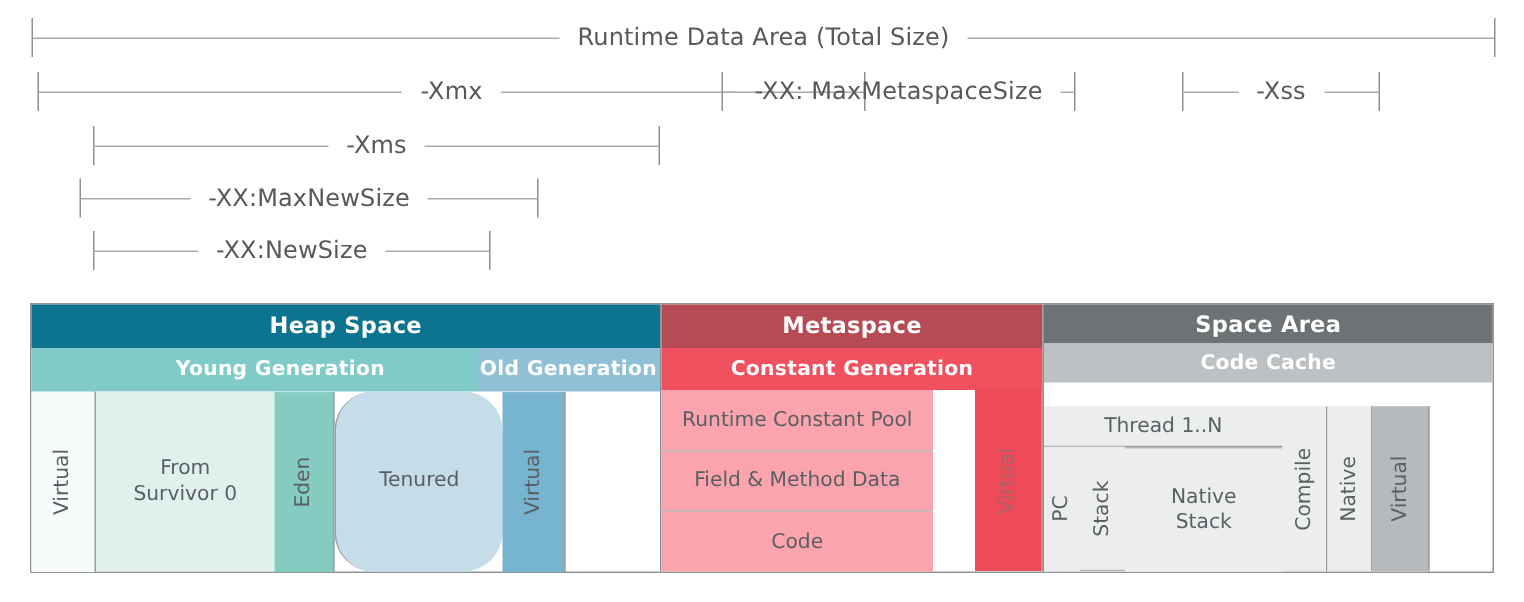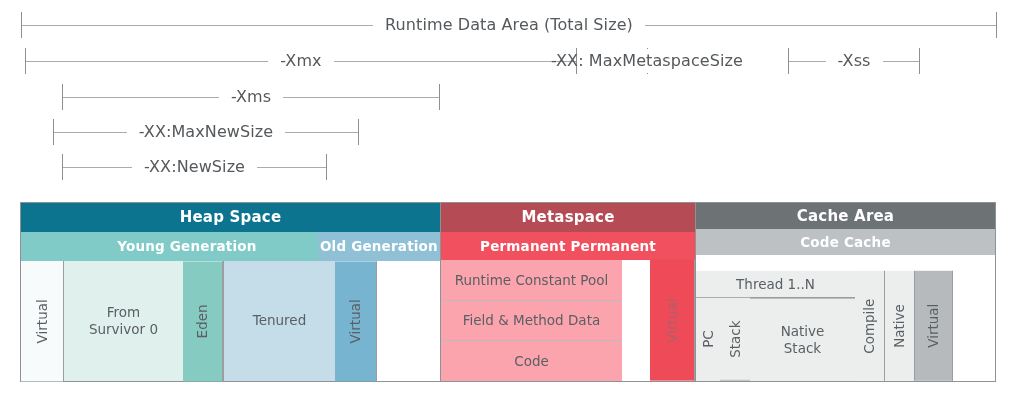--- a/index.html
+++ b/index.html
@@ -131,21 +131,21 @@
       <div class="rule"></div>
       <div class="cap"></div>
     </div>
     <div class="bracket" style="left: 7px; top: 48px; width: 552px; margin-left: 18px;">
       <div class="cap"></div>
       <div class="rule"></div>
       <div class="blabel">-Xmx</div>
       <div class="rule"></div>
       <div class="cap"></div>
     </div>
-    <div class="bracket" style="left: 481px; top: 48px; width: 332px; flex-direction: column;">
+    <div class="bracket" style="left: 481px; top: 48px; width: 236px;">
       <div class="cap"></div>
       <div class="rule"></div>
       <div class="blabel">-XX: MaxMetaspaceSize</div>
       <div class="rule"></div>
       <div class="cap"></div>
     </div>
     <div class="bracket" style="left: 788px; top: 48px; width: 132px;">
       <div class="cap"></div>
       <div class="rule"></div>
       <div class="blabel">-Xss</div>
@@ -180,40 +180,40 @@
   <div class="region" id="heap-region" style="width:419px;">
     <div class="band" style="background:#0d7490;">Heap Space</div>
     <div class="band-row">
       <div class="band sub" style="background:#80cbc7;width:305px;padding-left:35px;">Young Generation</div>
       <div class="band sub" style="background:#8fc0d6;width:126px;">Old Generation</div>
     </div>
     <div class="cells" id="heap-cells" style="height:122px;">
         <div class="cell vert" style="flex: 0 0 42px; width: 42px; background: rgb(247, 251, 251);">Virtual</div>
         <div class="cell" style="flex: 0 0 120px; width: 120px; background: rgb(223, 240, 237);">From<br>Survivor 0</div>
         <div class="cell vert" style="flex: 0 0 40px; width: 40px; background: rgb(134, 203, 194);">Eden</div>
-        <div class="cell" style="flex: 0 0 112px; width: 112px; background: rgb(197, 221, 233);">Tenured</div>
+        <div class="cell" style="flex: 0 0 112px; width: 112px; background: rgb(197, 221, 233); border-radius: 26px;">Tenured</div>
         <div class="cell vert" style="flex: 0 0 42px; width: 42px; background: rgb(119, 180, 207);">Virtual</div>
       </div>
   </div>
 
   <div class="region" id="metaspace-region" style="width:255px;border-left:1px solid #8e9295;">
     <div class="band" style="background:#b54b54;">Metaspace</div>
-    <div class="band sub" style="background:#f1515e;">Permanent Permanent</div>
+    <div class="band sub" style="background:#f1515e;">Constant Generation</div>
     <div class="cells" id="metaspace-cells" style="height:122px;gap:28px;">
         <div class="stack-col" style="flex: 1 1 auto; border-left: none;">
           <div class="cell" style="flex: 1 1 0px; background: rgb(251, 164, 173);">Runtime Constant Pool</div>
           <div class="cell" style="flex: 1 1 0px; background: rgb(251, 164, 173);">Field &amp; Method Data</div>
           <div class="cell" style="flex: 1 1 0px; background: rgb(251, 164, 173);">Code</div>
         </div>
         <div class="cell vert" style="flex: 0 0 45px; width: 45px; background: rgb(239, 74, 87); color: rgb(169, 98, 106);">Virtual</div>
       </div>
   </div>
 
   <div class="region" id="native-region" style="flex:1 1 auto;border-left:1px solid #8e9295;">
-    <div class="band" style="background:#6d7275;">Cache Area</div>
+    <div class="band" style="background:#6d7275;">Space Area</div>
     <div class="band sub" style="background:#bdc1c3;">Code Cache</div>
     <div class="cells" id="native-cells" style="height:122px;margin-top:16px;">
         <div class="stack-col" style="flex: 0 0 159px; border-left: none; background: rgb(236, 238, 238);">
           <div class="cell" style="flex: 0 0 26px; background: rgb(236, 238, 238);">Thread 1..N</div>
           <div class="cells" style="flex: 1 1 auto; border-top: 1px solid rgb(155, 158, 161);">
             <div class="cell vert" style="flex: 0 0 24px; width: 24px; background: rgb(236, 238, 238);">PC</div>
             <div class="cell vert" style="flex: 0 0 30px; width: 30px; background: rgb(236, 238, 238);">Stack</div>
             <div class="cell" style="flex: 0 0 105px; width: 105px; background: rgb(236, 238, 238);">Native<br>Stack</div>
           </div>
         </div>

